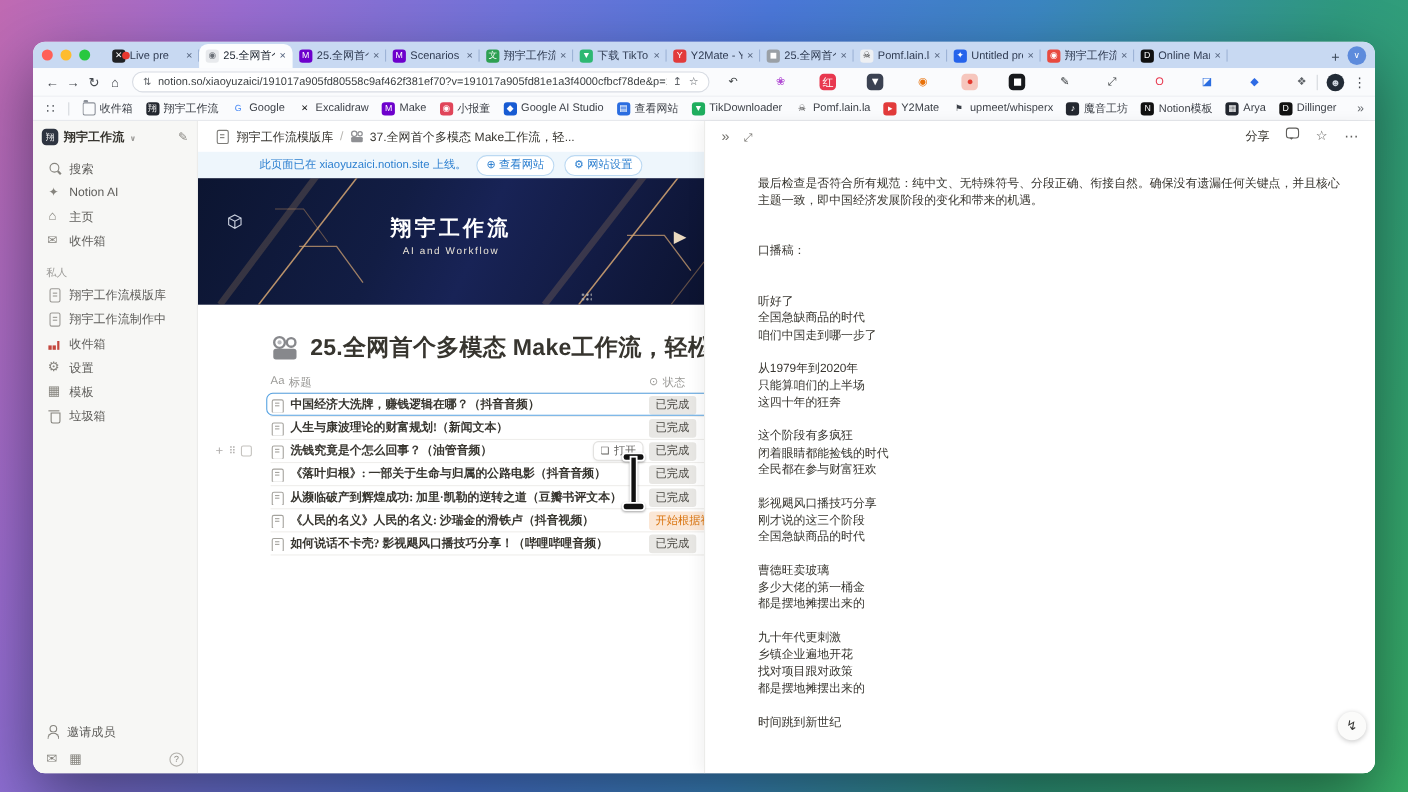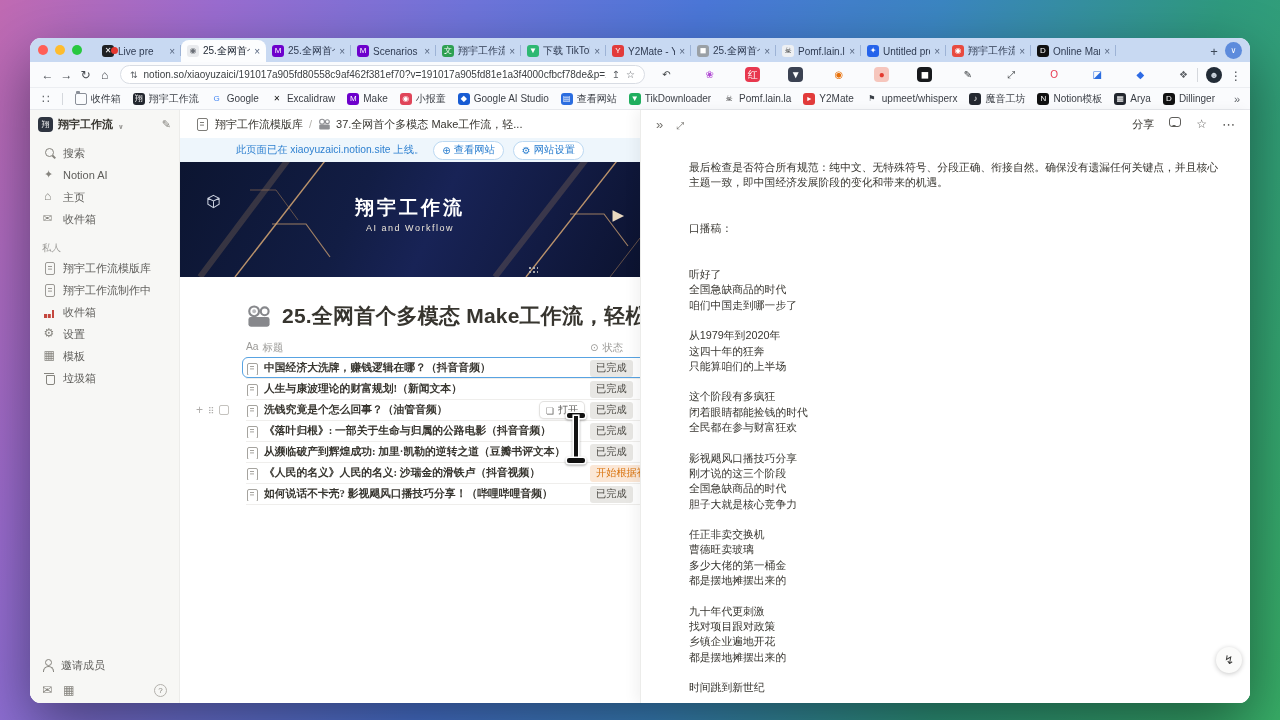--- a/index.html
+++ b/index.html
@@ -629,40 +629,38 @@
             <div class="pline">&nbsp;</div>
             <div class="pline">&nbsp;</div>
             <div class="pline">口播稿：</div>
             <div class="pline">&nbsp;</div>
             <div class="pline">&nbsp;</div>
             <div class="pline">听好了</div>
             <div class="pline">全国急缺商品的时代</div>
             <div class="pline">咱们中国走到哪一步了</div>
             <div class="pline">&nbsp;</div>
             <div class="pline">从1979年到2020年</div>
+            <div class="pline">只能算咱们的上半场</div>
             <div class="pline">这四十年的狂奔</div>
-            <div class="pline">只能算咱们的上半场</div>
             <div class="pline">&nbsp;</div>
             <div class="pline">这个阶段有多疯狂</div>
             <div class="pline">闭着眼睛都能捡钱的时代</div>
             <div class="pline">全民都在参与财富狂欢</div>
             <div class="pline">&nbsp;</div>
             <div class="pline">影视飓风口播技巧分享</div>
             <div class="pline">刚才说的这三个阶段</div>
             <div class="pline">全国急缺商品的时代</div>
-            <div class="pline">胆子大就是核心竞争力</div>
-            <div class="pline">&nbsp;</div>
-            <div class="pline">任正非卖交换机</div>
+            <div class="pline">&nbsp;</div>
             <div class="pline">曹德旺卖玻璃</div>
             <div class="pline">多少大佬的第一桶金</div>
             <div class="pline">都是摆地摊摆出来的</div>
             <div class="pline">&nbsp;</div>
             <div class="pline">九十年代更刺激</div>
+            <div class="pline">乡镇企业遍地开花</div>
             <div class="pline">找对项目跟对政策</div>
-            <div class="pline">乡镇企业遍地开花</div>
             <div class="pline">都是摆地摊摆出来的</div>
             <div class="pline">&nbsp;</div>
             <div class="pline">时间跳到新世纪</div>
           </div>
         <div class="float-btn"></div>
       </div>
     </div>
   </div>
 
   <div class="ibeam">

